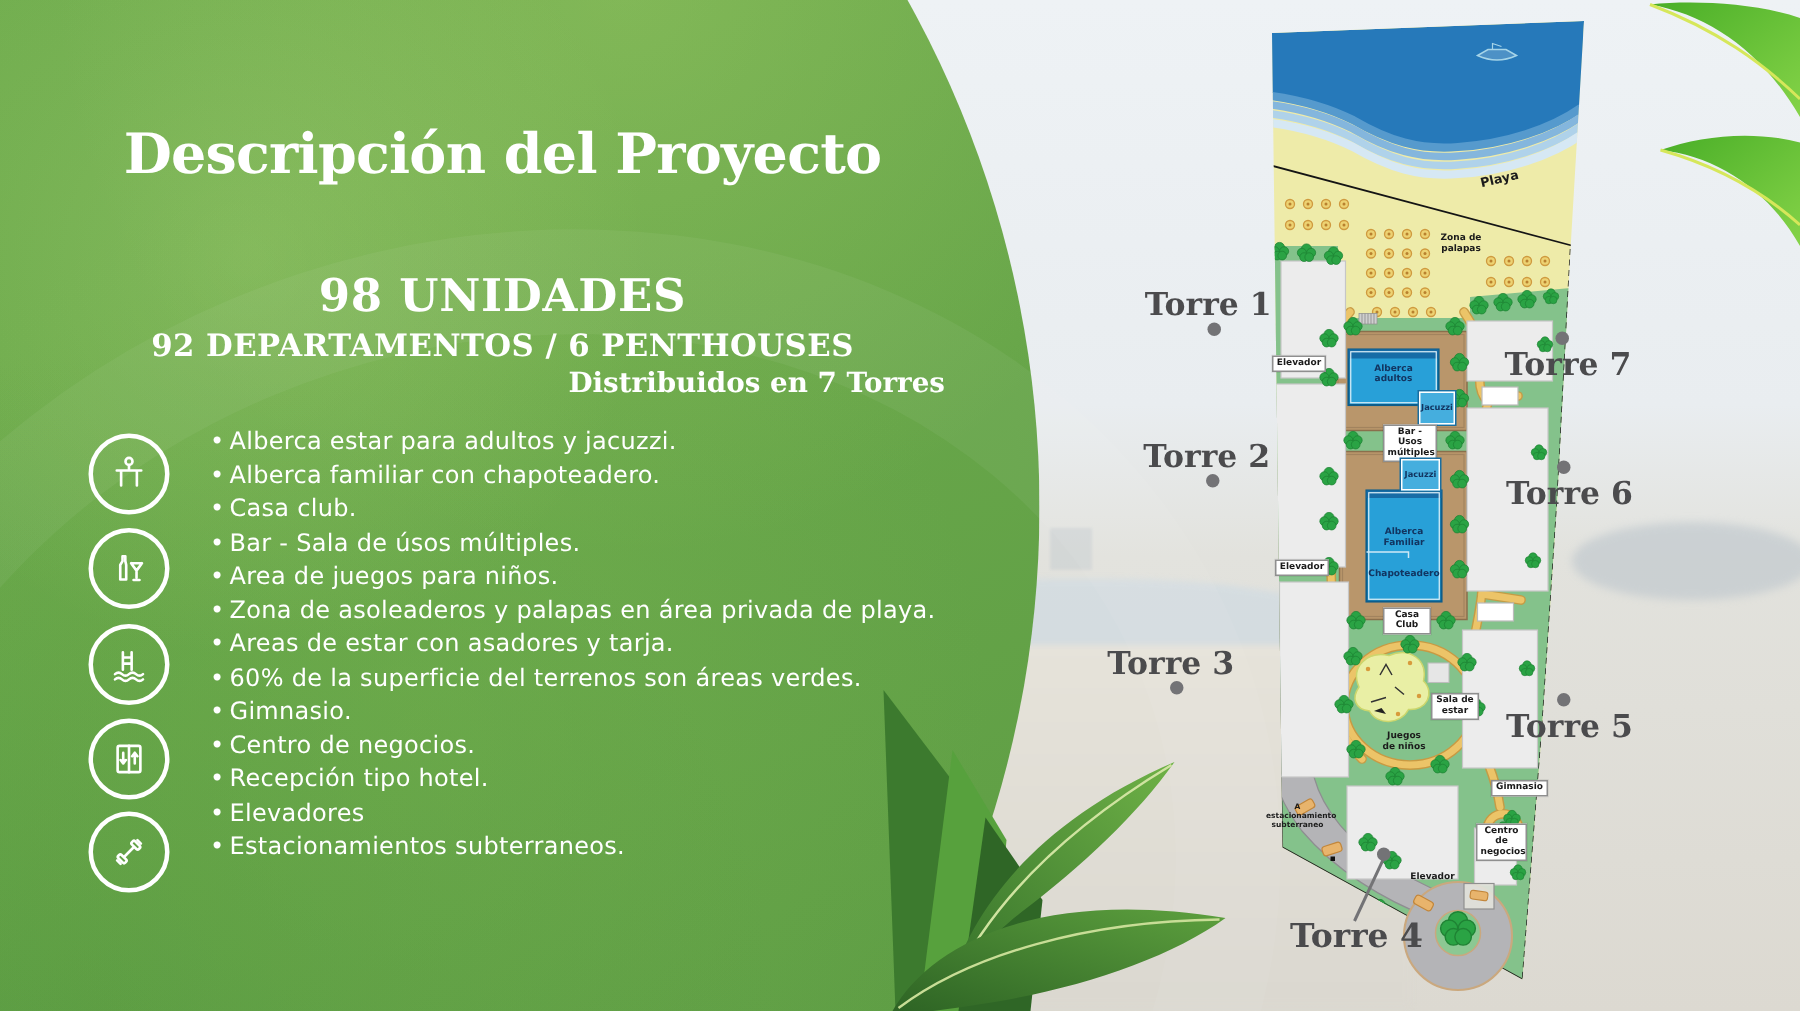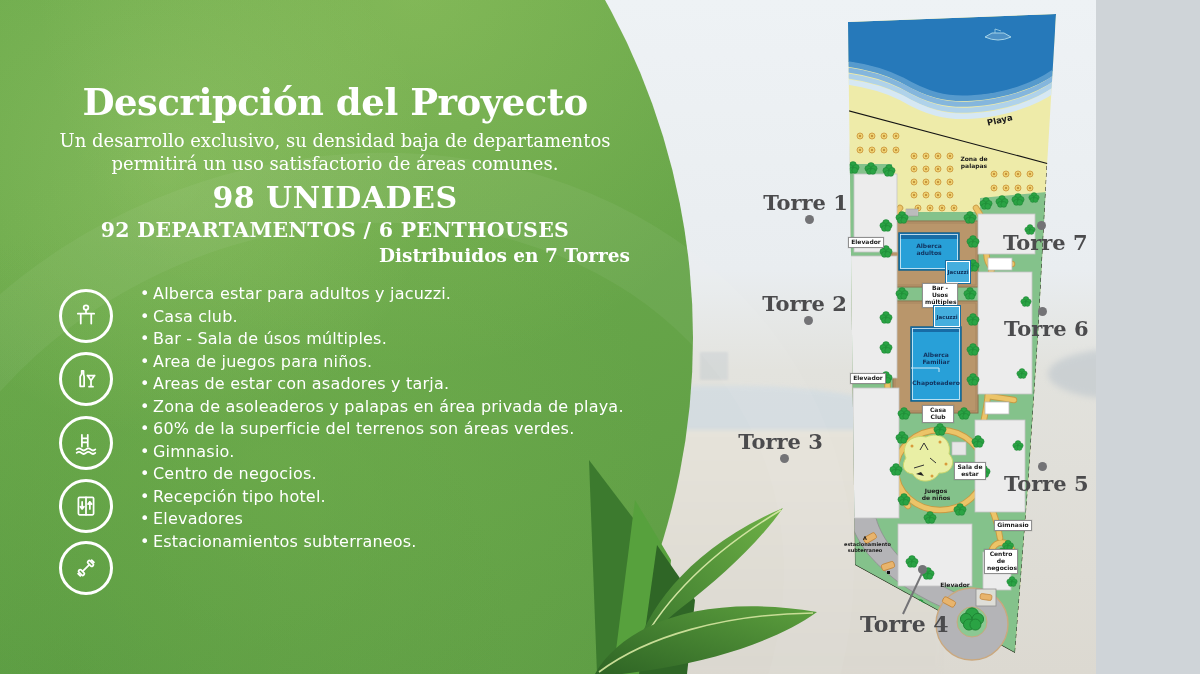--- a/index.html
+++ b/index.html
@@ -1,16 +1,16 @@
 <!DOCTYPE html>
 <html><head>
 <meta charset="utf-8">
 <style>
   html,body{margin:0;padding:0;background:#cfd4d8;}
-  .page{position:relative;width:1096px;height:674px;overflow:hidden;
+  .page{position:relative;width:1200px;height:674px;overflow:hidden;
         background:linear-gradient(#eef2f5 0%,#e9edf0 40%,#e2e2dd 55%,#dcd9d1 100%);
         font-family:"DejaVu Sans",sans-serif;}
   
   .ph{position:absolute;}
   .ph-hill{left:1048px;top:348px;width:160px;height:52px;background:#bcc5cc;border-radius:50%;filter:blur(3px);opacity:.6;}
   .ph-bldg1{left:560px;top:320px;width:15px;height:64px;background:#a3b0bb;opacity:.35;filter:blur(1px);}
   .ph-bldg2{left:586px;top:340px;width:10px;height:44px;background:#a9b5bf;opacity:.3;filter:blur(1px);}
   .ph-bldg3{left:700px;top:352px;width:28px;height:28px;background:#b3bec7;opacity:.3;filter:blur(1px);}
   .ph-water{left:540px;top:386px;width:360px;height:70px;background:#d2dce2;border-radius:45%;filter:blur(2px);opacity:.8;}
   .ph-shore{left:520px;top:430px;width:420px;height:240px;background:linear-gradient(#e6e3da,#dbd8d0);filter:blur(2px);}
@@ -70,32 +70,32 @@
   <div class="ph ph-bldg1"></div>
   <div class="ph ph-bldg2"></div>
   <div class="ph ph-bldg3"></div>
   <div class="ph ph-water"></div>
   <div class="ph ph-shore"></div>
 
   <div class="blob"></div>
   <div class="swoosh"></div>
 
   <div class="title t-serif">Descripción del Proyecto</div>
-  <div class="intro t-serif">Un desarrollo exclusivo, su densidad baja de departamentos permitirá un uso satisfactorio de áreas comunes.</div>
   <div class="h98 t-serif">98 UNIDADES</div>
   <div class="h92 t-serif">92 DEPARTAMENTOS / 6 PENTHOUSES</div>
   <div class="hdist t-serif">Distribuidos en 7 Torres</div>
 
   <ul class="amen">
     <li>Alberca estar para adultos y jacuzzi.</li>
+    <li>Alberca familiar con chapoteadero.</li>
     <li>Casa club.</li>
     <li>Bar - Sala de úsos múltiples.</li>
     <li>Area de juegos para niños.</li>
+    <li>Zona de asoleaderos y palapas en área privada de playa.</li>
     <li>Areas de estar con asadores y tarja.</li>
-    <li>Zona de asoleaderos y palapas en área privada de playa.</li>
     <li>60% de la superficie del terrenos son áreas verdes.</li>
     <li>Gimnasio.</li>
     <li>Centro de negocios.</li>
     <li>Recepción tipo hotel.</li>
     <li>Elevadores</li>
     <li>Estacionamientos subterraneos.</li>
   </ul>
 
   <div class="ico" style="top:289px;">
     <svg width="28" height="28" viewBox="0 0 24 24">

